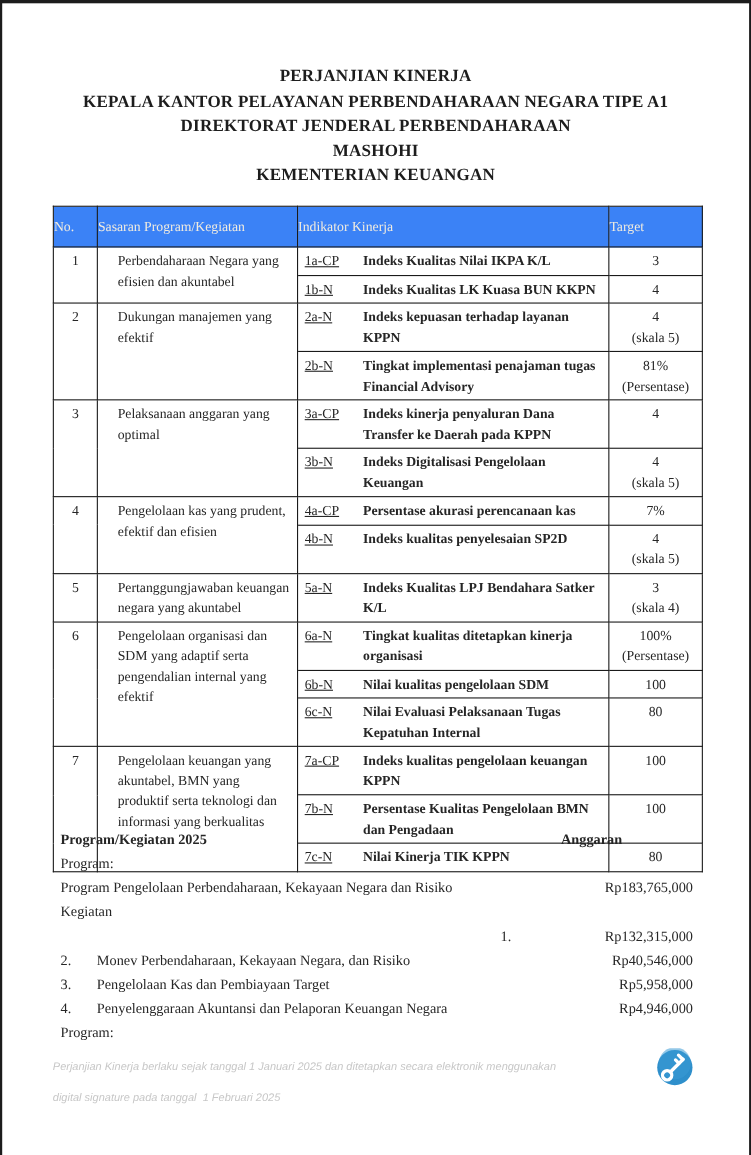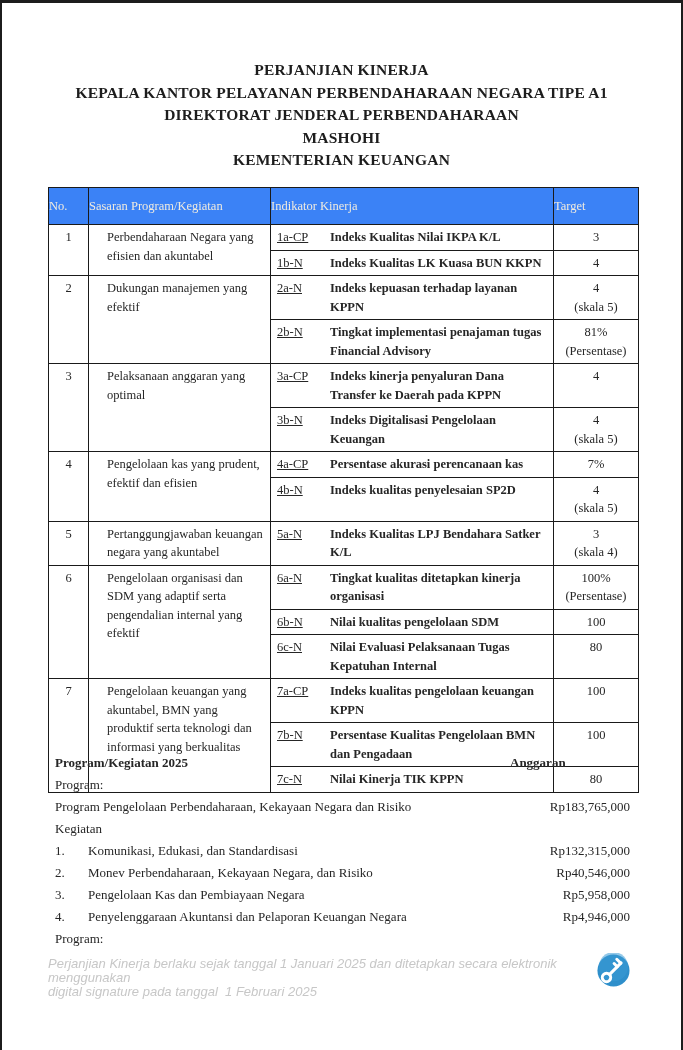--- a/index.html
+++ b/index.html
@@ -34,21 +34,21 @@
   
   .budget { position:absolute; top:752px; left:55px; width:575px; font-size:13px; }
   .b-row { display:flex; line-height:22px;justify-content:flex-end; }
   .b-head { font-weight:bold; }
   .b-name { flex:1; padding-right:8px; }
   .b-amt { flex:0 0 120px; text-align:right;margin-left:22px; }
   .b-amt.head-left { text-align:left; font-weight:bold; }
   .b-num { flex:0 0 33px; }
 
   
-  .footer-note { position:absolute; top:957px; left:48px; width:548px; font-family:"Liberation Sans","DejaVu Sans",sans-serif; font-style:italic; color:#c7c7c7; font-size:13px; line-height:14px; white-space:pre-wrap; }
+  .footer-note { position:absolute; top:957px; left:48px; width:548px; font-family:"Liberation Sans","DejaVu Sans",sans-serif; font-style:italic; color:#c7c7c7; font-size:10px; line-height:28px; white-space:pre-wrap; }
   .sign-icon { position:absolute; top:953px; left:596px; width:35px; height:35px; }
 </style>
 </head>
 <body>
 
 <div class="page">
   <div class="scan-frame"></div>
 
   <div class="titles">
     <div class="title-line">PERJANJIAN KINERJA</div>
@@ -290,31 +290,30 @@
     </div>
     <div class="b-row">
       <div class="b-name">Program Pengelolaan Perbendaharaan, Kekayaan Negara dan Risiko</div>
       <div class="b-amt">Rp183,765,000</div>
     </div>
     <div class="b-row">
       <div class="b-name">Kegiatan</div>
     </div>
     <div class="b-row">
       <div class="b-num">1.</div>
-      <div class="b-name">Komunikasi, Edukasi, dan Standardisasi</div>
       <div class="b-amt">Rp132,315,000</div>
     </div>
     <div class="b-row">
       <div class="b-num">2.</div>
       <div class="b-name">Monev Perbendaharaan, Kekayaan Negara, dan Risiko</div>
       <div class="b-amt">Rp40,546,000</div>
     </div>
     <div class="b-row">
       <div class="b-num">3.</div>
-      <div class="b-name">Pengelolaan Kas dan Pembiayaan Negara</div>
+      <div class="b-name">Pengelolaan Kas dan Pembiayaan Target</div>
       <div class="b-amt">Rp5,958,000</div>
     </div>
     <div class="b-row">
       <div class="b-num">4.</div>
       <div class="b-name">Penyelenggaraan Akuntansi dan Pelaporan Keuangan Negara</div>
       <div class="b-amt">Rp4,946,000</div>
     </div>
     <div class="b-row">
       <div class="b-name">Program:</div>
     </div>

